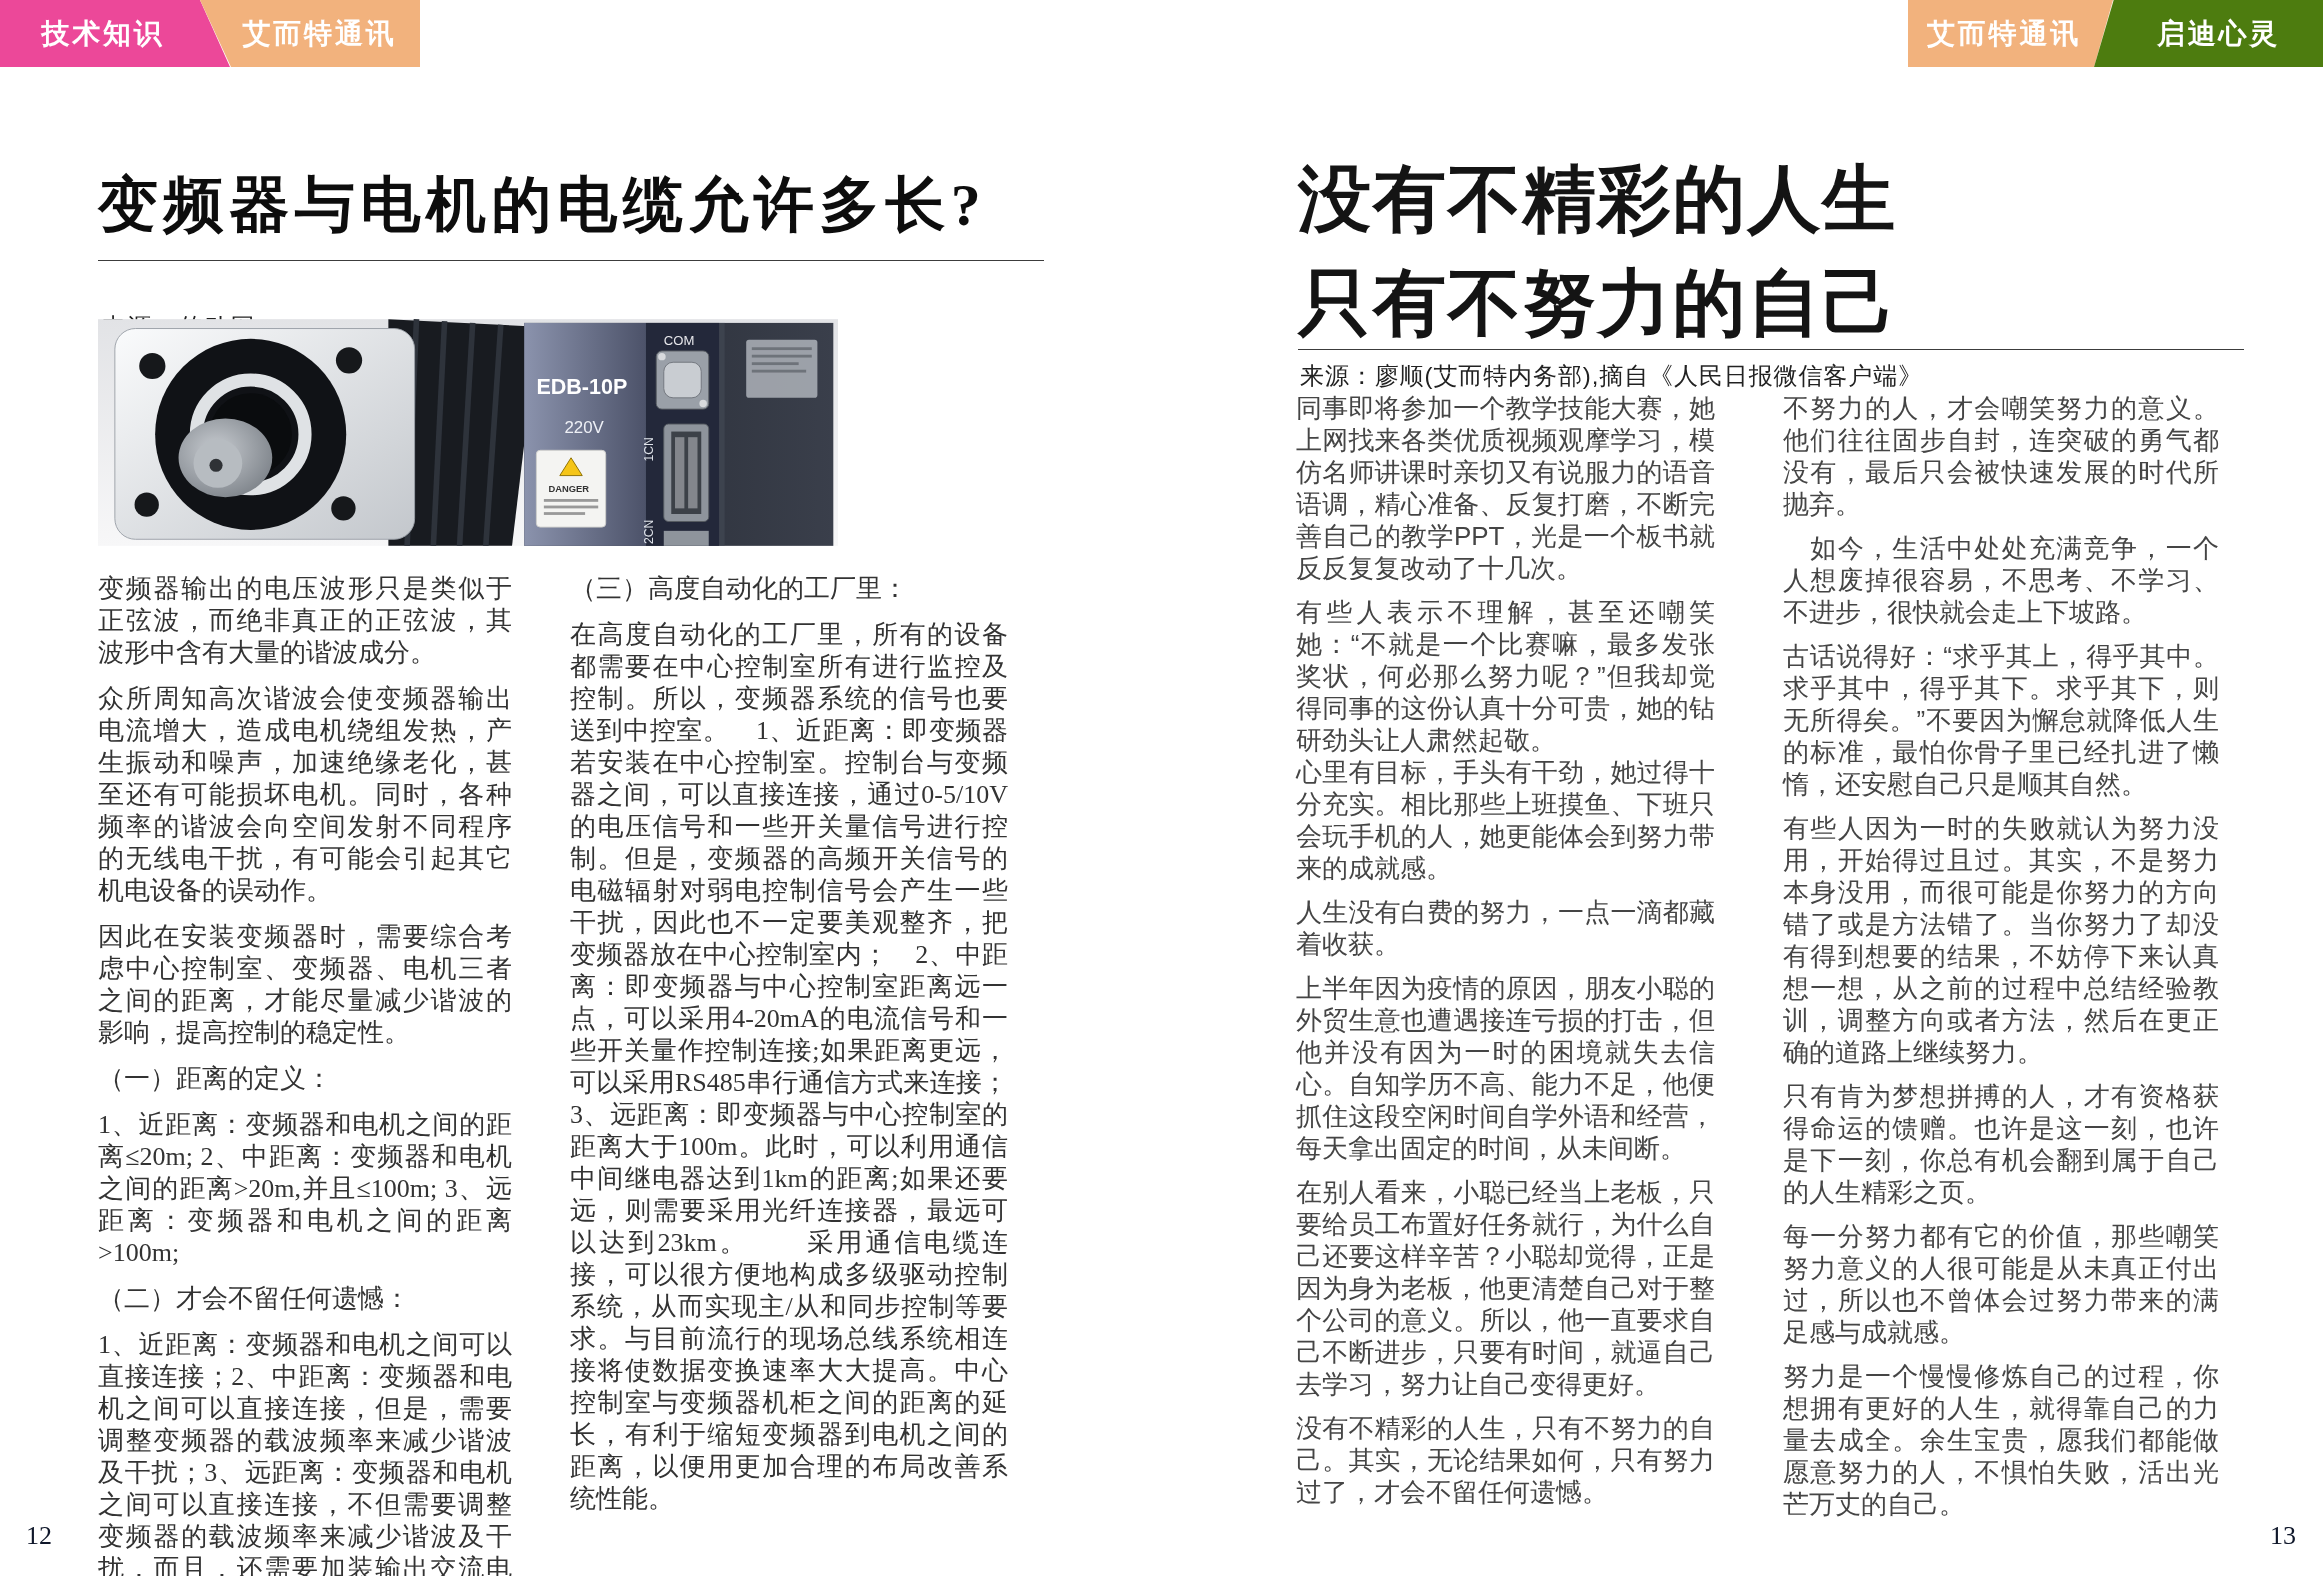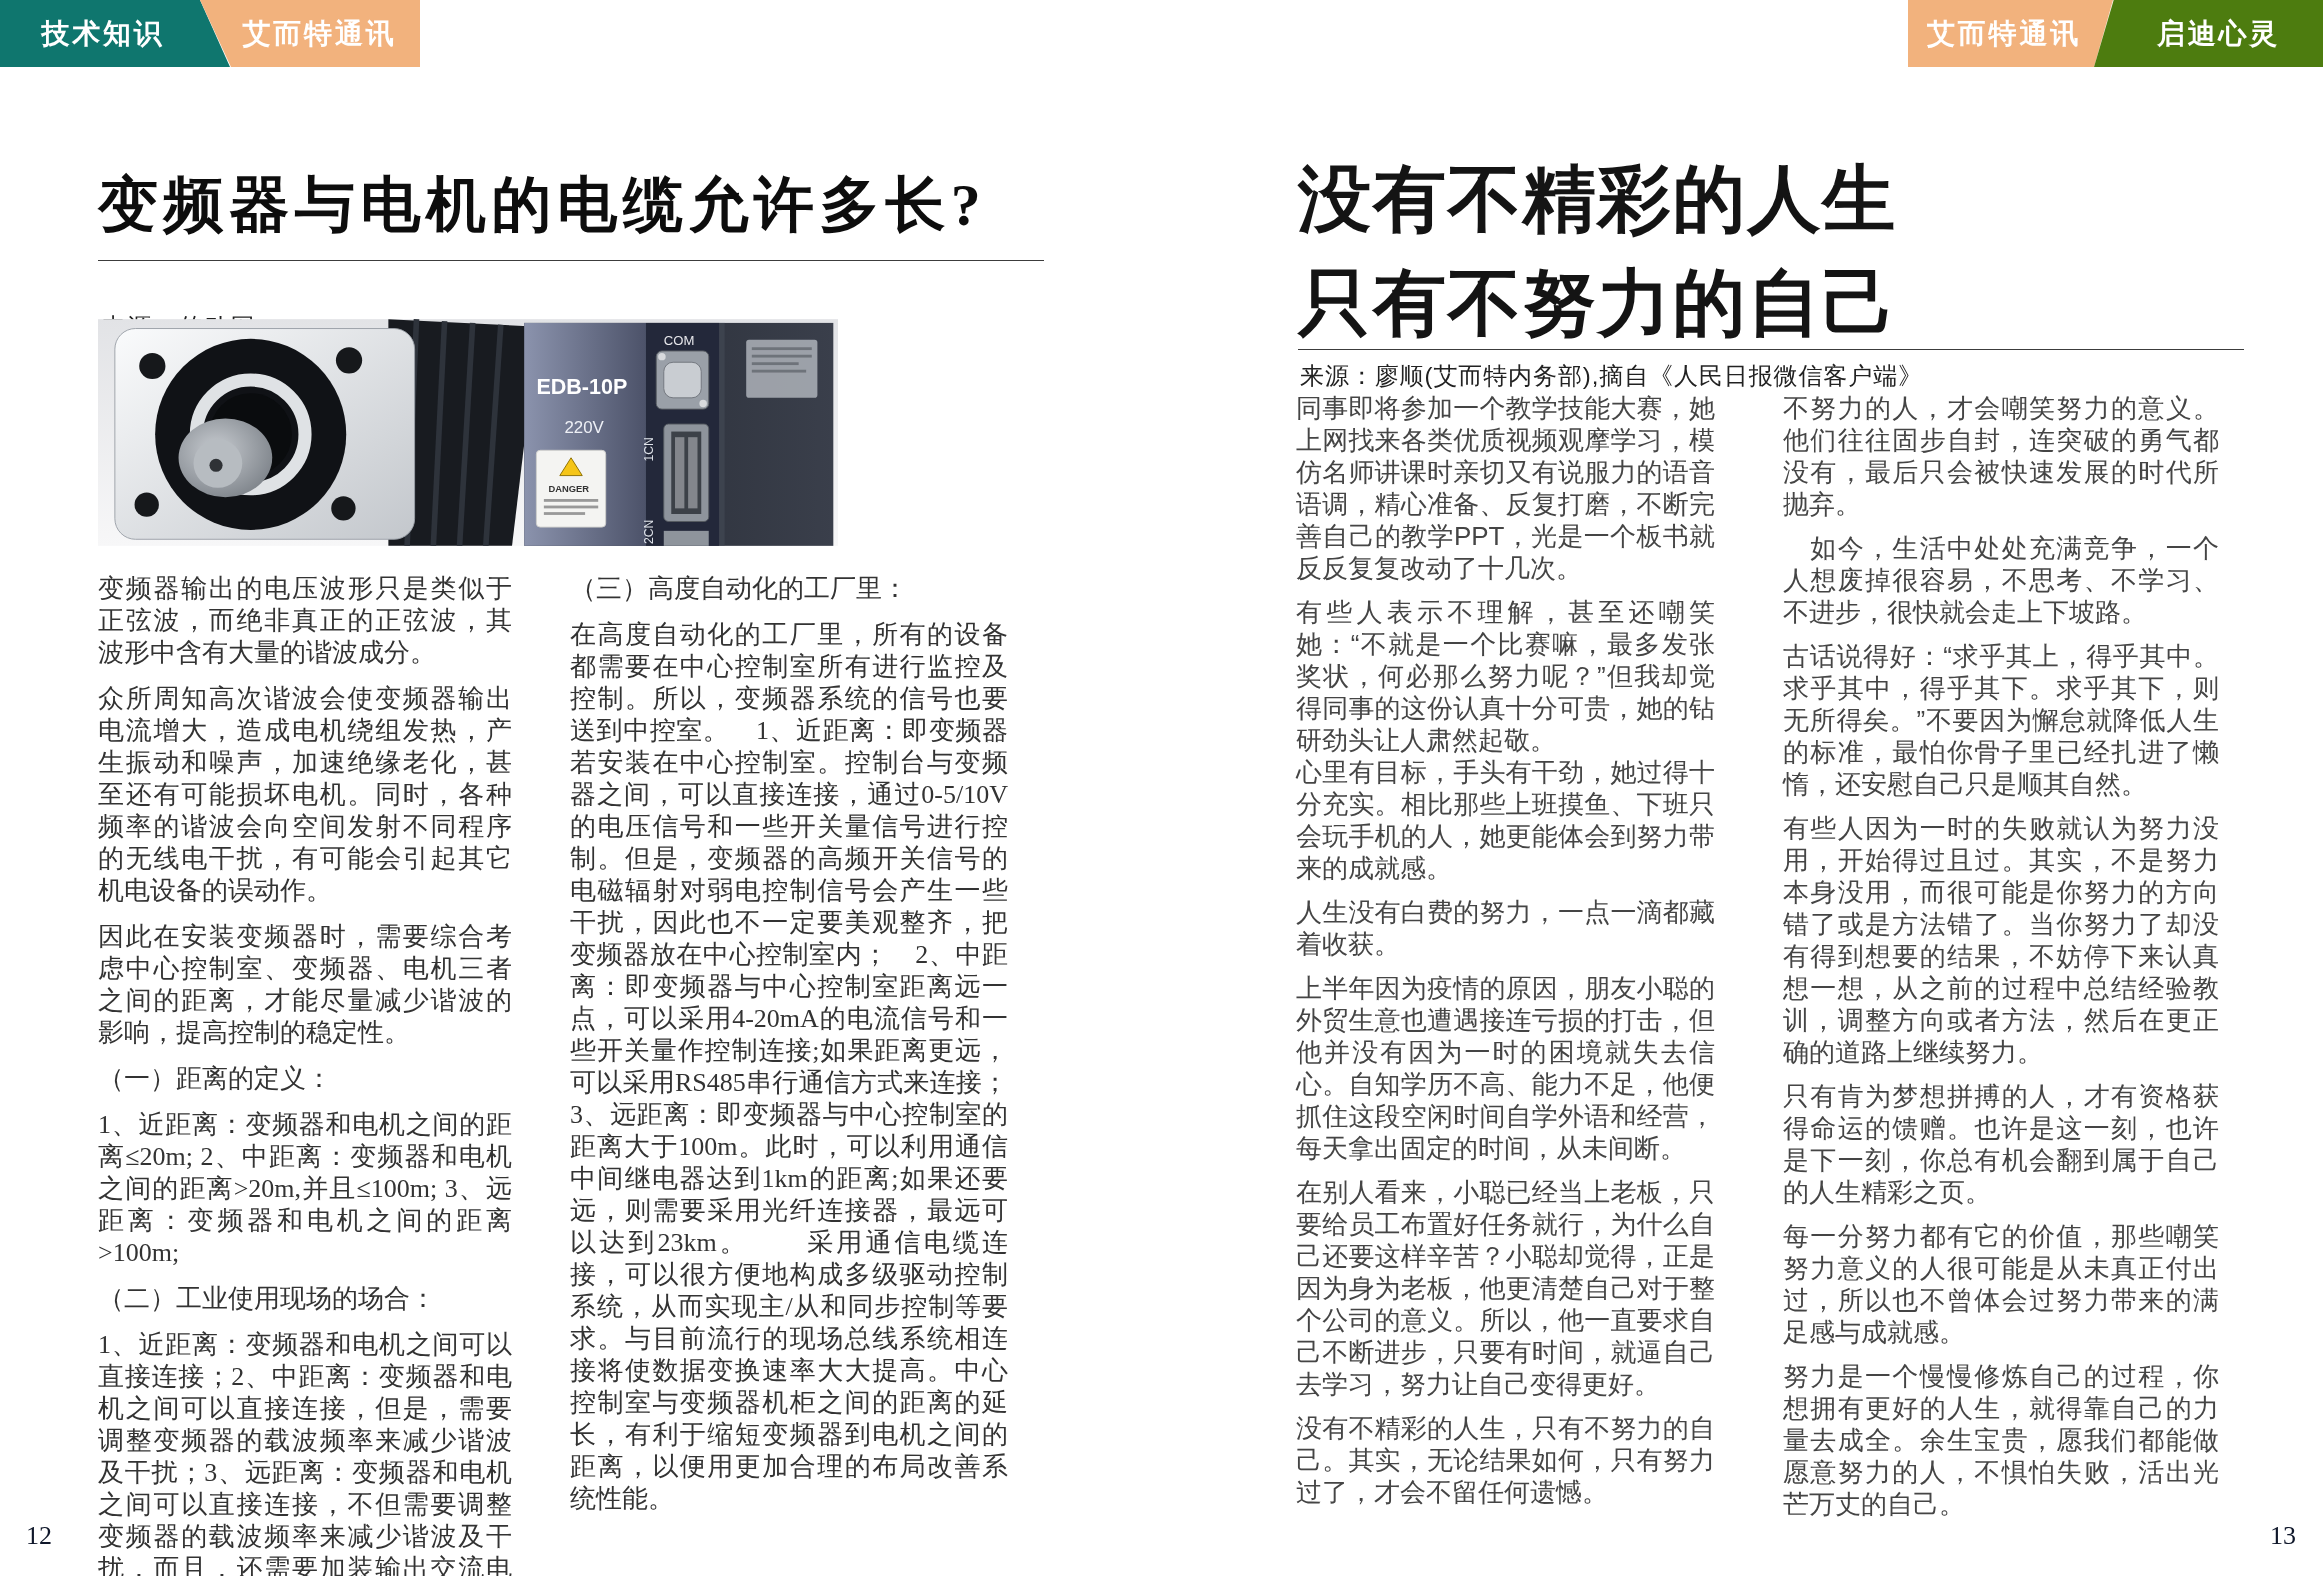--- a/index.html
+++ b/index.html
@@ -4,21 +4,21 @@
 <style>
   html,body{margin:0;padding:0;}
   body{
     width:2324px;height:1577px;position:relative;background:#ffffff;
     font-family:"Liberation Serif","DejaVu Serif",serif;overflow:hidden;
   }
   
   .tab{position:absolute;top:0;height:67px;display:flex;align-items:center;justify-content:center;
        font-family:"Liberation Sans","DejaVu Sans",sans-serif;font-weight:bold;font-size:28px;
        color:#ffffff;letter-spacing:2.8px;}
-  .tab-l-dark {left:0;width:230px;background:#0f766e;clip-path:polygon(0 0,200px 0,230px 100%,0 100%);padding-right:24px;box-sizing:border-box;}
+  .tab-l-dark {left:0;width:230px;background:#ec4899;clip-path:polygon(0 0,200px 0,230px 100%,0 100%);padding-right:24px;box-sizing:border-box;}
   .tab-l-light{left:200px;width:220px;background:#f2b27d;clip-path:polygon(0 0,220px 0,220px 100%,31px 100%);padding-left:19px;box-sizing:border-box;}
   .tab-r-light{left:1908px;width:205px;background:#f2b27d;clip-path:polygon(0 0,205px 0,186px 100%,0 100%);padding-right:13px;box-sizing:border-box;}
   .tab-r-dark {left:2094px;width:230px;background:#4d7c0f;clip-path:polygon(19.7px 0,230px 0,230px 100%,0 100%);padding-left:19px;box-sizing:border-box;}
 
   
   .l-title{position:absolute;left:98px;top:165px;width:1031px;
     font-family:Liberation Serif, serif;font-weight:900;font-size:60px;
     letter-spacing:5.6px;color:#0d0d0d;}
   .l-rule{position:absolute;left:98px;top:260px;width:946px;height:0;border-top:1.9px solid #3c3c3c;}
   .l-source{position:absolute;left:101px;top:275px;
@@ -149,21 +149,21 @@
     </g>
   </svg>
 </div>
 
 <div class="body-col l-col l-col1">
   <p>变频器输出的电压波形只是类似于正弦波，而绝非真正的正弦波，其波形中含有大量的谐波成分。</p>
   <p>众所周知高次谐波会使变频器输出电流增大，造成电机绕组发热，产生振动和噪声，加速绝缘老化，甚至还有可能损坏电机。同时，各种频率的谐波会向空间发射不同程序的无线电干扰，有可能会引起其它机电设备的误动作。</p>
   <p>因此在安装变频器时，需要综合考虑中心控制室、变频器、电机三者之间的距离，才能尽量减少谐波的影响，提高控制的稳定性。</p>
   <p>（一）距离的定义：</p>
   <p>1、近距离：变频器和电机之间的距离≤20m; 2、中距离：变频器和电机之间的距离&gt;20m,并且≤100m; 3、远距离：变频器和电机之间的距离&gt;100m;</p>
-  <p>（二）工业使用现场的场合：</p>
+  <p>（二）才会不留任何遗憾：</p>
   <p>1、近距离：变频器和电机之间可以直接连接；2、中距离：变频器和电机之间可以直接连接，但是，需要调整变频器的载波频率来减少谐波及干扰；3、远距离：变频器和电机之间可以直接连接，不但需要调整变频器的载波频率来减少谐波及干扰，而且，还需要加装输出交流电抗器。</p>
 </div>
 
 <div class="body-col l-col l-col2">
   <p>（三）高度自动化的工厂里：</p>
   <p>在高度自动化的工厂里，所有的设备都需要在中心控制室所有进行监控及控制。所以，变频器系统的信号也要送到中控室。　1、近距离：即变频器若安装在中心控制室。控制台与变频器之间，可以直接连接，通过0-5/10V的电压信号和一些开关量信号进行控制。但是，变频器的高频开关信号的电磁辐射对弱电控制信号会产生一些干扰，因此也不一定要美观整齐，把变频器放在中心控制室内；　2、中距离：即变频器与中心控制室距离远一点，可以采用4-20mA的电流信号和一些开关量作控制连接;如果距离更远，可以采用RS485串行通信方式来连接；3、远距离：即变频器与中心控制室的距离大于100m。此时，可以利用通信中间继电器达到1km的距离;如果还要远，则需要采用光纤连接器，最远可以达到23km。　　采用通信电缆连接，可以很方便地构成多级驱动控制系统，从而实现主/从和同步控制等要求。与目前流行的现场总线系统相连接将使数据变换速率大大提高。中心控制室与变频器机柜之间的距离的延长，有利于缩短变频器到电机之间的距离，以便用更加合理的布局改善系统性能。</p>
 </div>
 
 <div class="page-num page-num-left">12</div>
 

